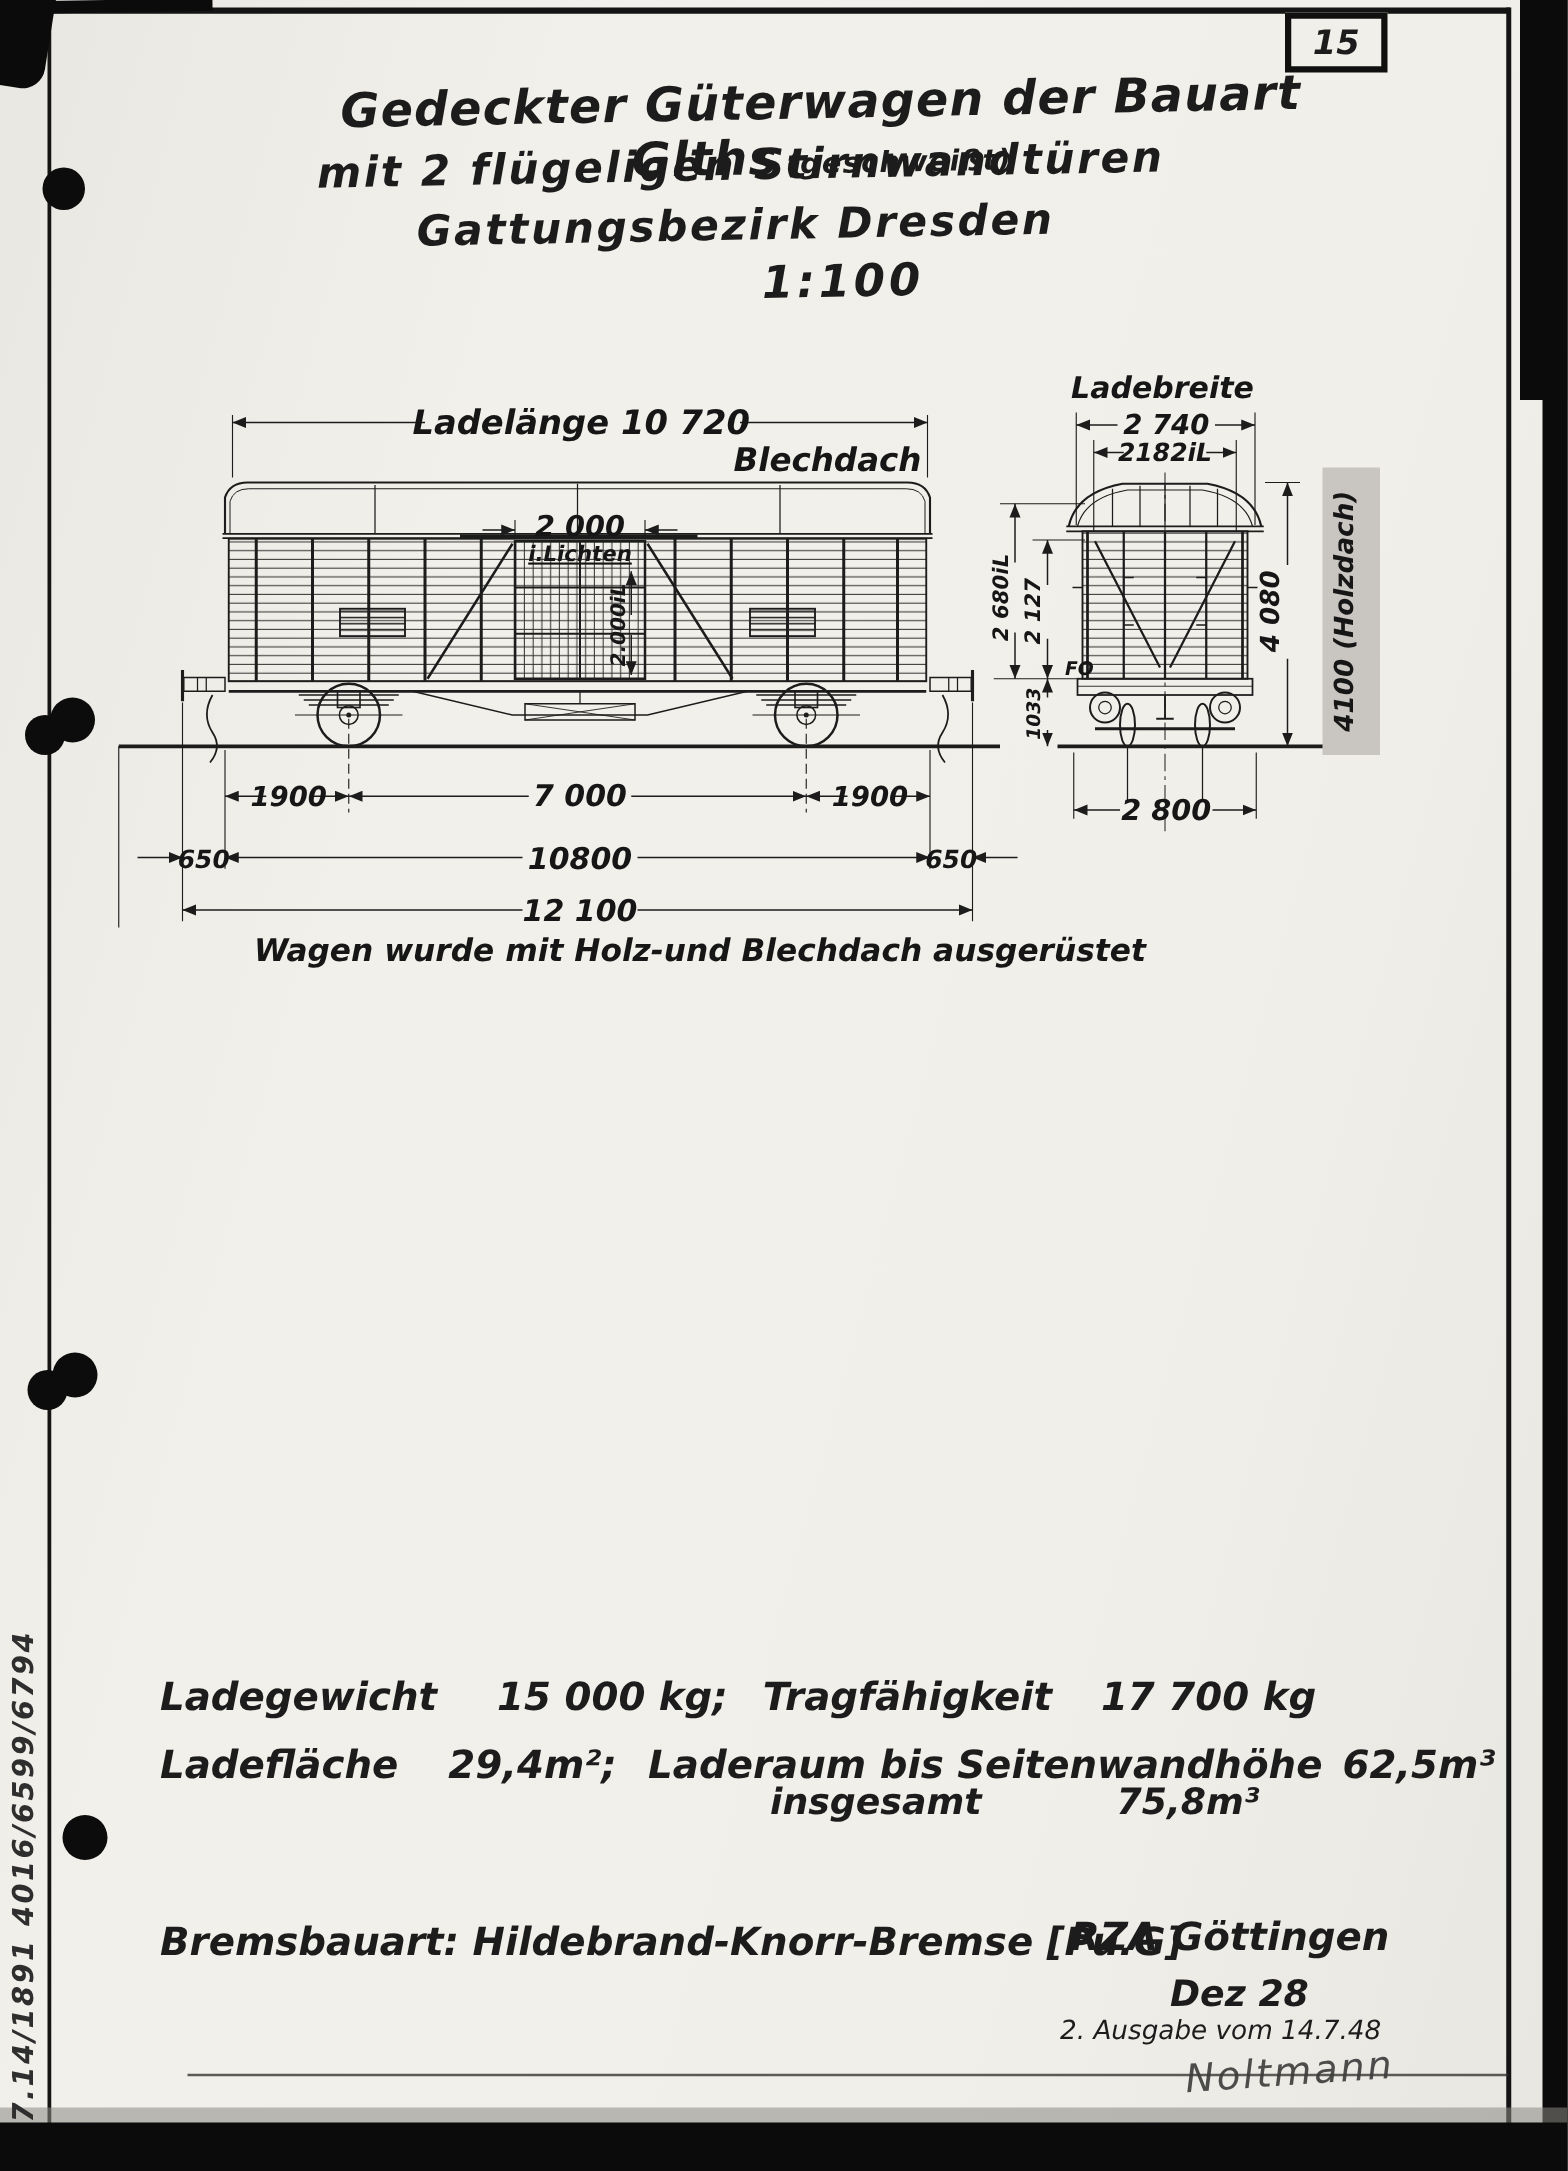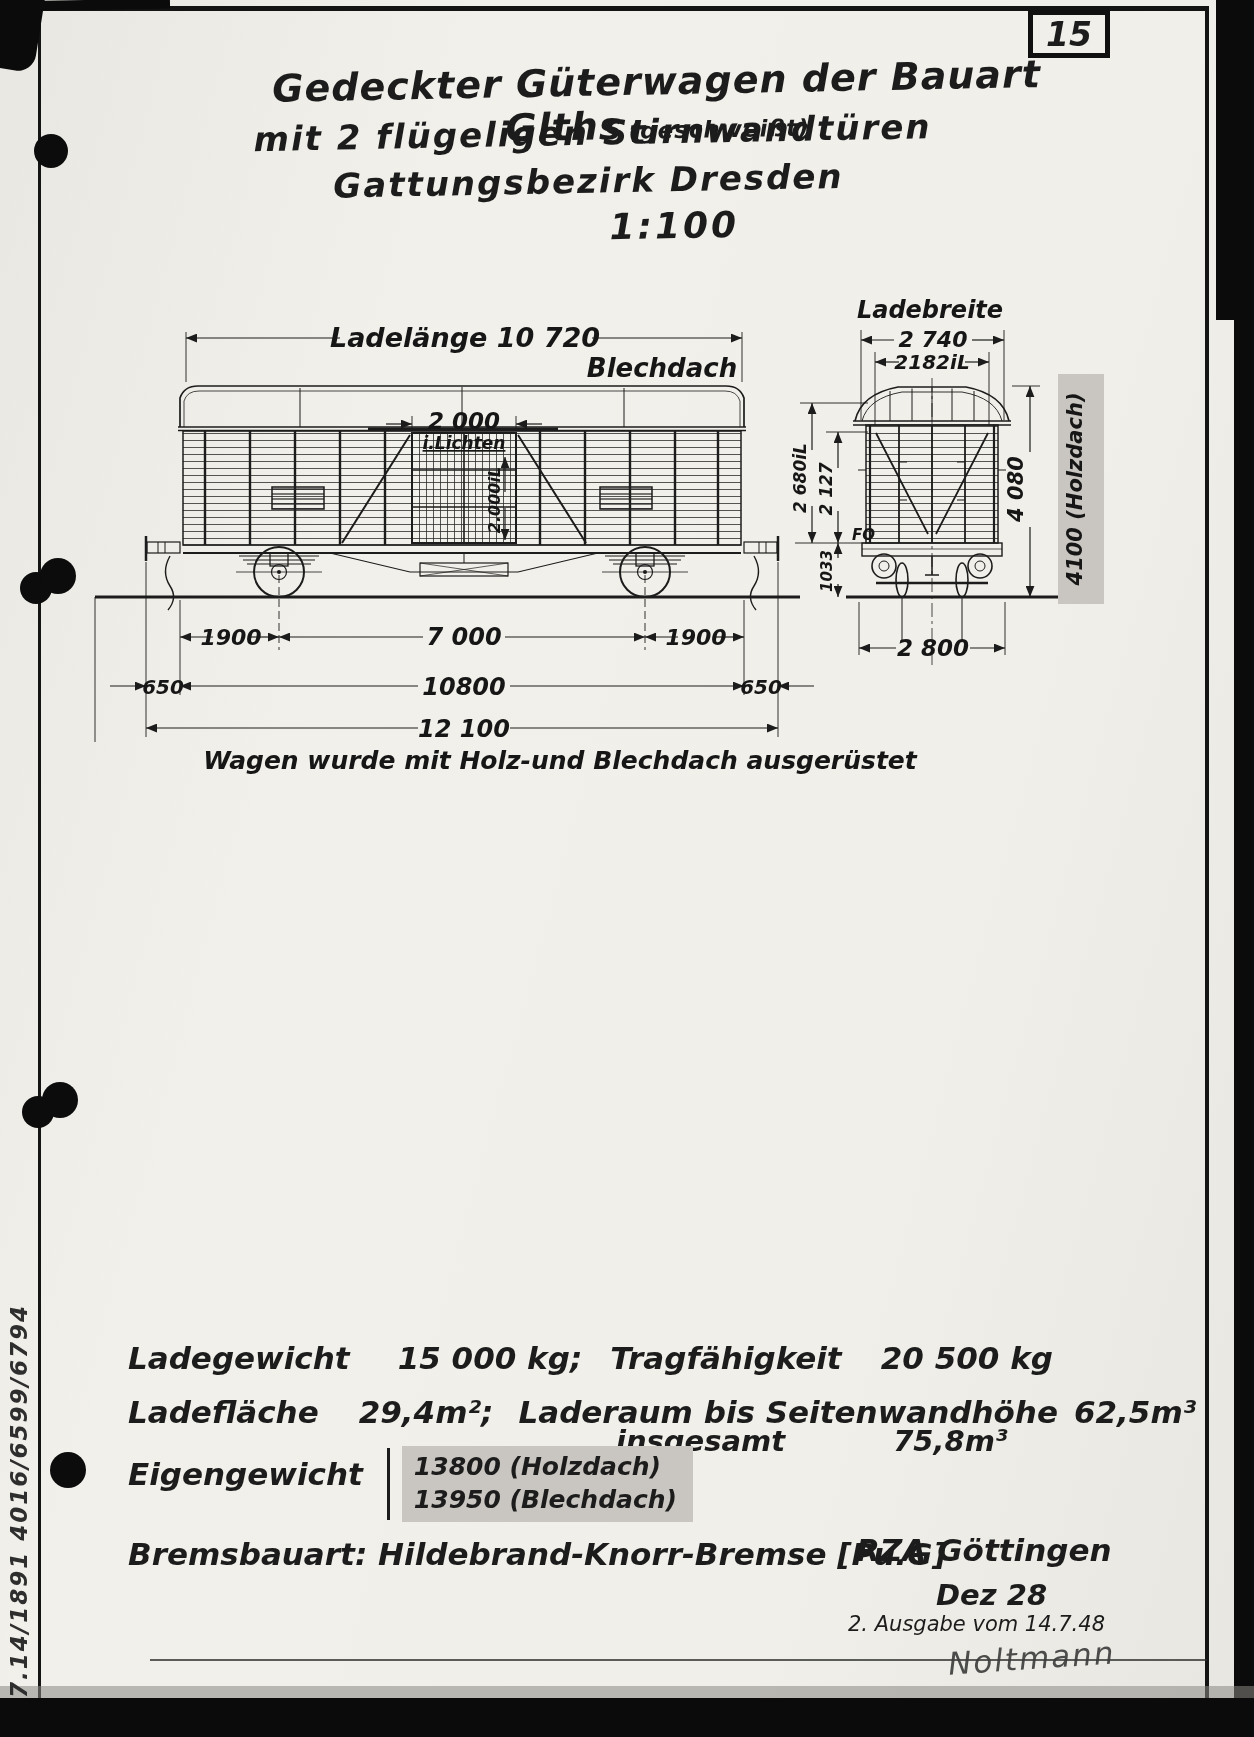--- a/index.html
+++ b/index.html
@@ -13,21 +13,21 @@
   
   #title-wrap{left:0;top:0;width:1254px;transform:rotate(-1.1deg);}
   .t1{left:150px;top:60px;width:1010px;text-align:center;font-size:38px;font-weight:bold;letter-spacing:1px;}
   .t1 .suffix{font-size:23px;font-weight:bold;margin-left:6px;}
   .t2{left:100px;top:112px;width:980px;text-align:center;font-size:34px;font-weight:bold;letter-spacing:2px;}
   .t3{left:100px;top:160px;width:970px;text-align:center;font-size:34px;font-weight:bold;letter-spacing:2px;}
   .t4{left:170px;top:206px;width:1000px;text-align:center;font-size:36px;font-weight:bold;letter-spacing:3px;}
   
   #pagenum{left:1028px;top:10px;width:72px;height:38px;border:5px solid #101010;
            display:flex;align-items:center;justify-content:center;
-           font-size:33px;font-weight:bold;font-style:italic;background:#f1efe9;}
+           font-size:27px;font-weight:bold;font-style:italic;background:#f1efe9;}
   
   .spec{font-style:italic;font-weight:600;white-space:nowrap;}
   #spec1{left:128px;top:1340px;font-size:31px;}
   #spec1 .g1{margin-right:48px;text-align:center;} #spec1 .g2{margin-right:28px;} #spec1 .g3{margin-right:39px;}
   #spec2{left:128px;top:1394px;font-size:31px;}
   #spec2 .g1{margin-right:40px;} #spec2 .g2{margin-right:25px;} #spec2 .g3{margin-right:16px;}
   #spec3{left:600px;top:1424px;font-size:29px;margin-left:16px;}
   #spec3 .g1{margin-right:108px;}
   #eigen{left:128px;top:1446px;display:flex;align-items:flex-start;}
   #eigen .lbl{font-size:31px;font-style:italic;font-weight:600;padding-top:10px;}
@@ -246,35 +246,27 @@
   <div class="abs" id="title-wrap">
     <div class="abs hw t1">
       <span>Gedeckter Güterwagen der Bauart Glths</span><span class="suffix">(geschweißt)</span>
     </div>
     <div class="abs hw t2">mit 2 flügeligen Stirnwandtüren</div>
     <div class="abs hw t3">Gattungsbezirk Dresden</div>
     <div class="abs hw t4">1:100</div>
   </div>
 
   <div class="abs spec" id="spec1">
-    <span class="g1">Ladegewicht</span><span class="g2">15 000 kg;</span><span class="g3">Tragfähigkeit</span><span>20 500 kg</span>
+    <span class="g1">Ladegewicht</span><span class="g2">15 000 kg;</span><span class="g3">Tragfähigkeit</span><span>17 700 kg</span>
   </div>
   <div class="abs spec" id="spec2">
     <span class="g1">Ladefläche</span><span class="g2">29,4m²;</span><span class="g3">Laderaum bis Seitenwandhöhe</span><span>62,5m³</span>
   </div>
   <div class="abs spec" id="spec3">
     <span class="g1">insgesamt</span><span>75,8m³</span>
-  </div>
-  <div class="abs" id="eigen">
-    <span class="lbl">Eigengewicht</span>
-    <span class="bar"></span>
-    <span class="box">
-      <div>13800 (Holzdach)</div>
-      <div>13950 (Blechdach)</div>
-    </span>
   </div>
   <div class="abs spec" id="brems">Bremsbauart: Hildebrand-Knorr-Bremse [Pu.G]</div>
 
   <div class="abs" id="office">RZA Göttingen</div>
   <div class="abs" id="fdate">Dez 28</div>
   <div class="abs" id="edition">2. Ausgabe vom 14.7.48</div>
   <div class="abs" id="sig">Noltmann</div>
 
   <div class="abs" id="margin-note">7.14/1891   4016/6599/6794</div>
 

